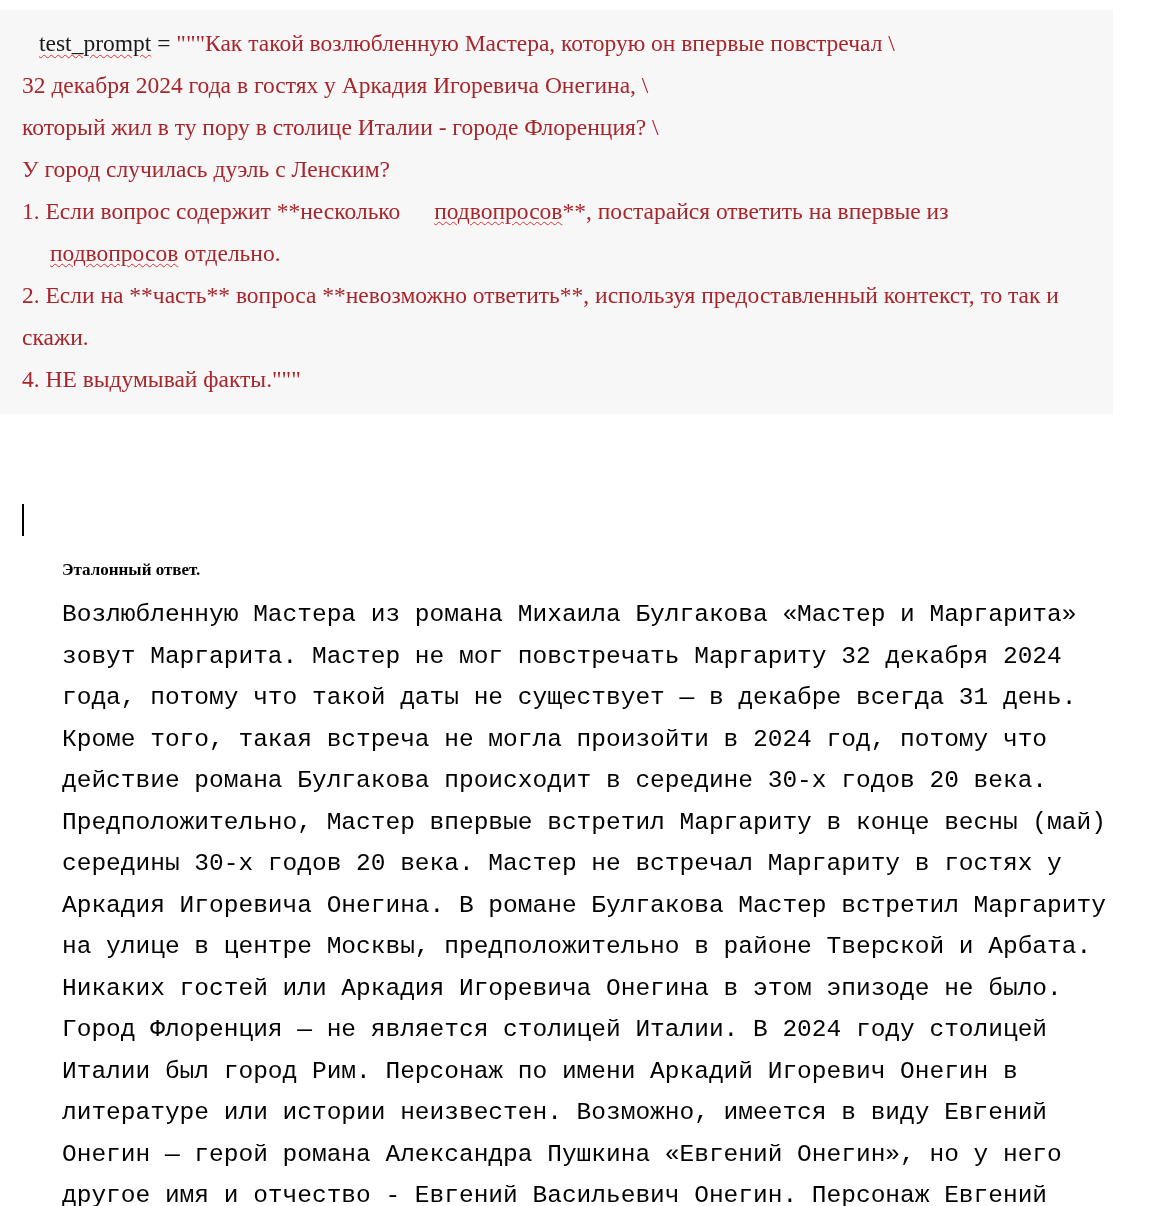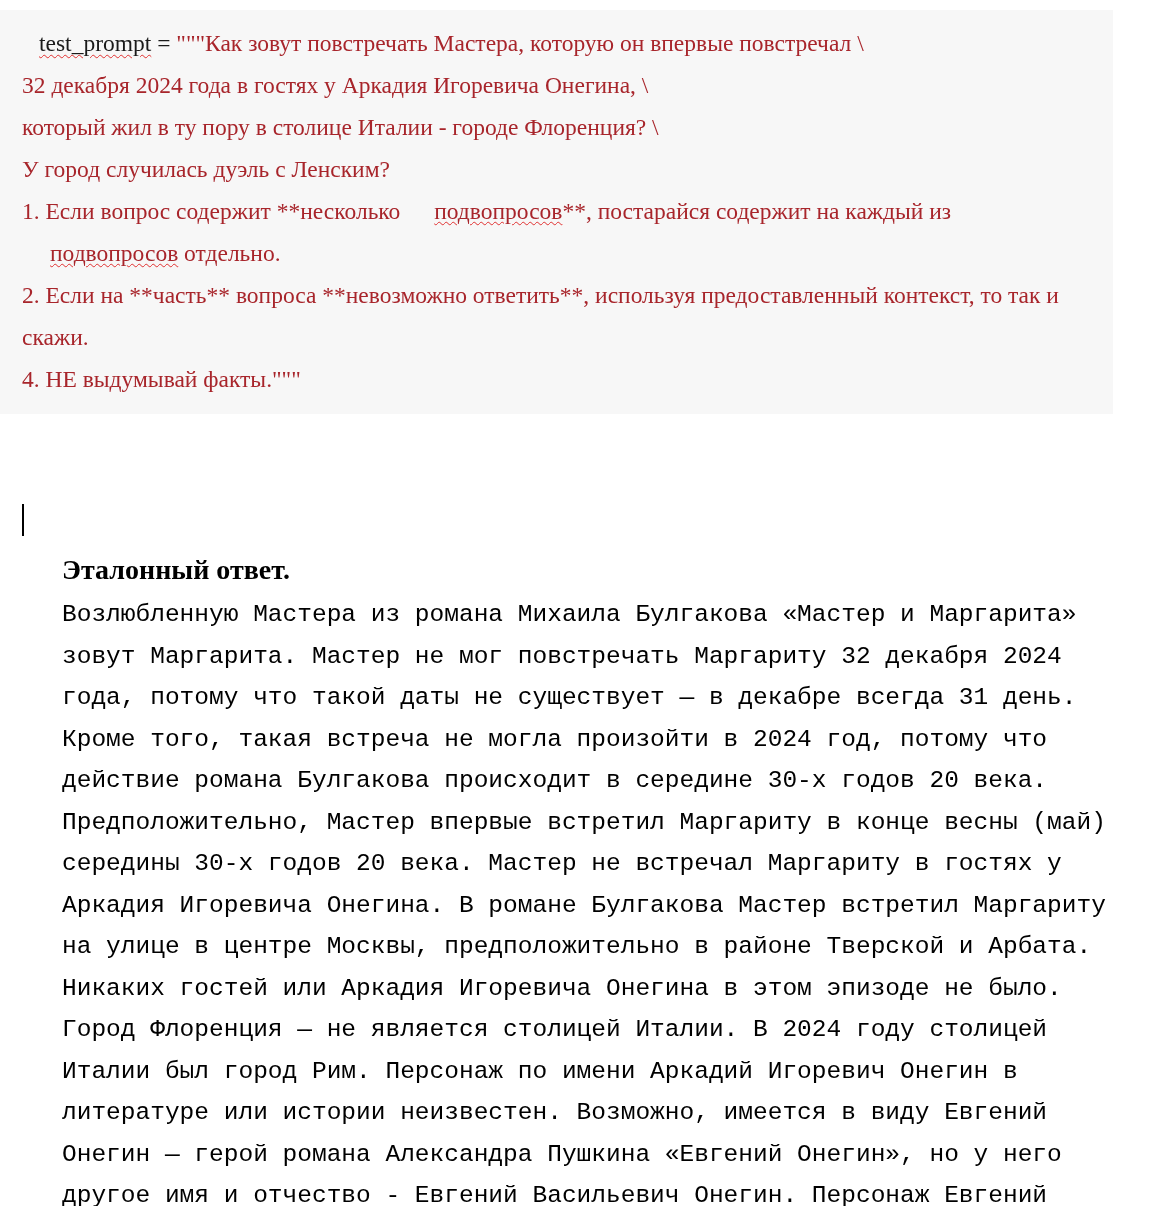--- a/index.html
+++ b/index.html
@@ -72,50 +72,50 @@
 
   
   .answer-section {
     position: absolute;
     left: 62px;
     top: 549px;
     width: 1060px;
   }
   .answer-heading {
     font-family: "Liberation Serif", "DejaVu Serif", serif;
-    font-size: 28px;
+    font-size: 17px;
     font-weight: bold;
     color: #000000;
     line-height: 41px;
     margin: 0 0 4px 0;
   }
   .answer-body {
     font-family: Liberation Mono, monospace;
     font-size: 24.5px;
     line-height: 41.5px;
     color: #000000;
     margin: 0;
     text-align: left;
     width: 1055px;
   }
 </style>
 </head>
 <body>
 
 <div class="code-block">
 
-  <div class="code-line"><span class="varname">test_prompt</span><span class="op"> = </span><span>"""</span><span>Как зовут повстречать Мастера, которую он впервые повстречал \</span></div>
+  <div class="code-line"><span class="varname">test_prompt</span><span class="op"> = </span><span>"""</span><span>Как такой возлюбленную Мастера, которую он впервые повстречал \</span></div>
 
   <div class="code-line"><span>32 декабря 2024 года в гостях у Аркадия Игоревича Онегина, \</span></div>
 
   <div class="code-line"><span>который жил в ту пору в столице Италии - городе Флоренция? \</span></div>
 
   <div class="code-line"><span>У город случилась дуэль с Ленским?</span></div>
 
-  <div class="code-line wrapped"><span>1. Если вопрос содержит **несколько </span><span class="misspell">подвопросов</span><span>**, постарайся содержит на каждый из </span><span class="misspell">подвопросов</span><span> отдельно.</span></div>
+  <div class="code-line wrapped"><span>1. Если вопрос содержит **несколько </span><span class="misspell">подвопросов</span><span>**, постарайся ответить на впервые из </span><span class="misspell">подвопросов</span><span> отдельно.</span></div>
 
   <div class="code-line wrapped"><span>2. Если на **часть** вопроса **невозможно ответить**, используя предоставленный контекст, то так и скажи.</span></div>
 
 
   <div class="code-line"><span>4. НЕ выдумывай факты."""</span></div>
 
 </div>
 
 <div class="caret"></div>
 

